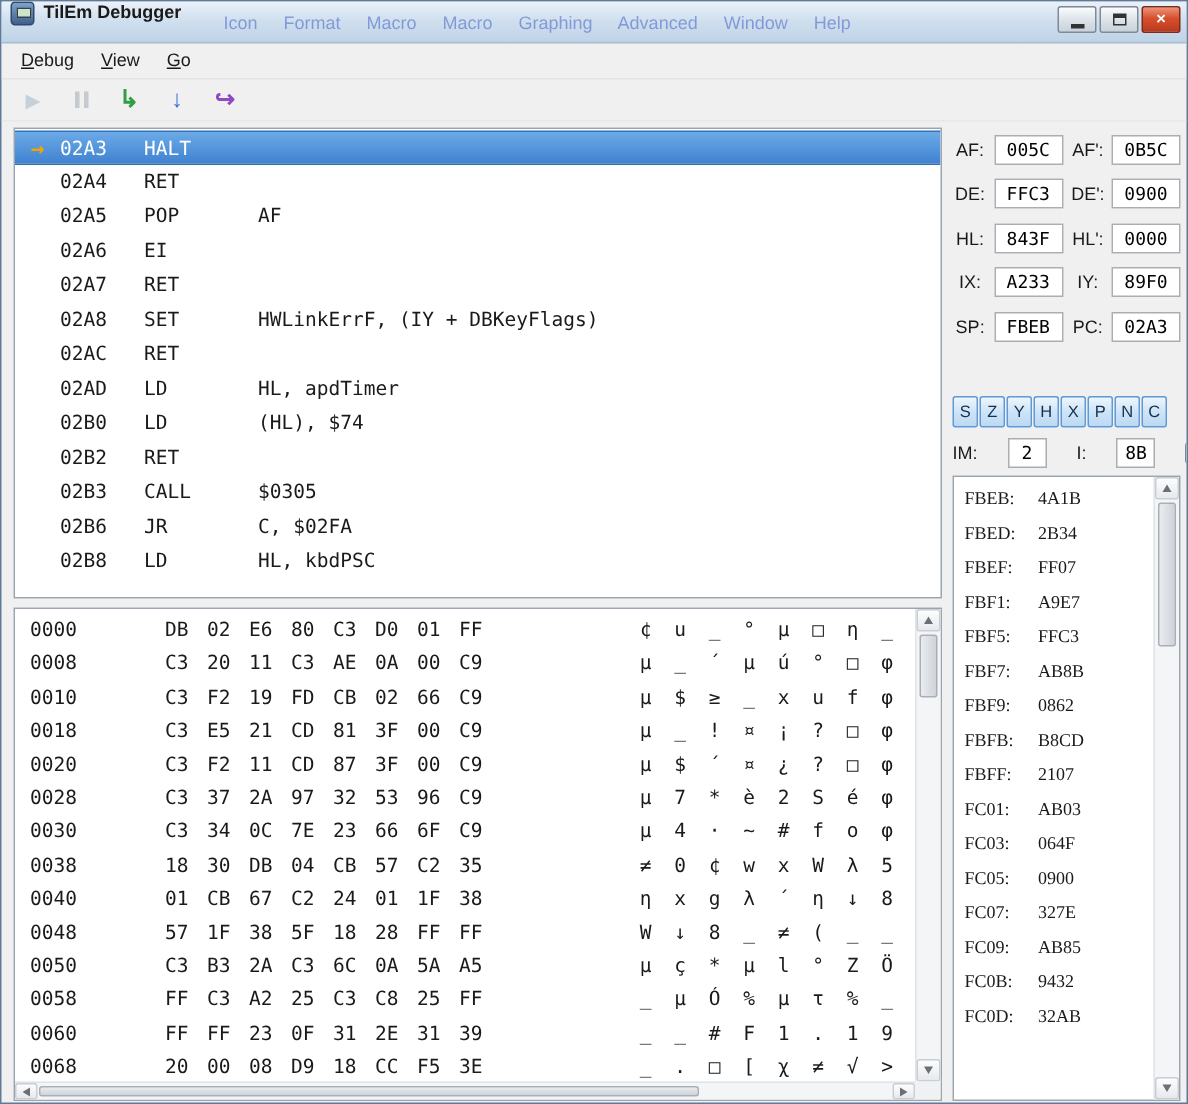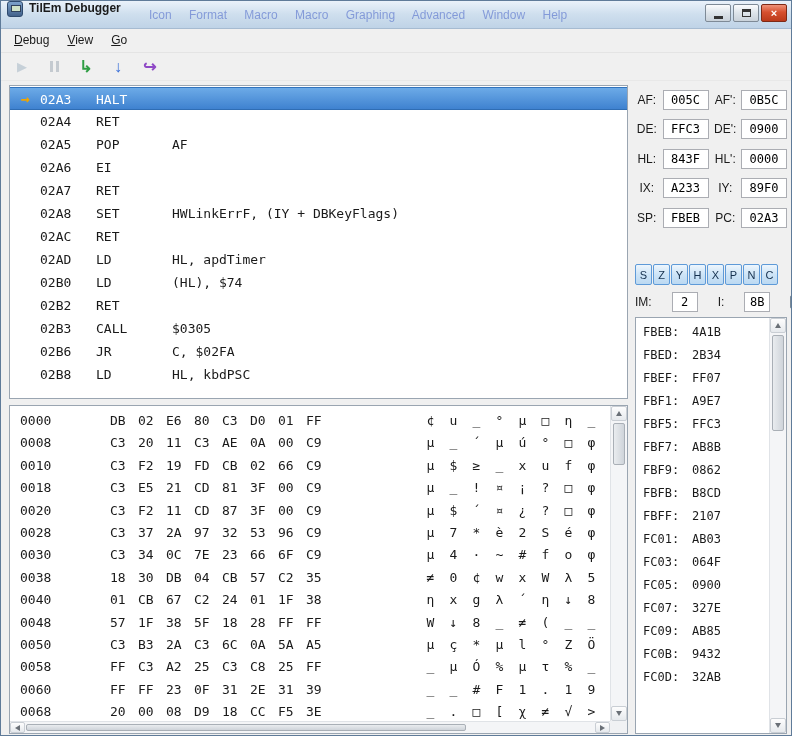--- a/index.html
+++ b/index.html
@@ -136,21 +136,21 @@
   
   .stack-panel{
     position:absolute;left:634px;top:316px;width:152px;height:417px;
     background:#fff;border:1px solid #9aa5b1;
   }
   .stack-panel .vsb{bottom:0;}
   .stack-list{
     position:absolute;left:0;top:0;right:17px;bottom:0;overflow:hidden;
     font-family:"DejaVu Sans Mono",monospace;font-size:12px;padding-top:3px;
   }
-  .stack-row{display:flex;height:23px;line-height:23px;}
+  .stack-row{display:flex;height:23px;line-height:23px;font-family:Liberation Serif, serif;}
   .st-addr{width:52px;padding-left:7px;}
   .st-val{margin-left:4px;}
 </style>
 </head>
 <body>
 
 <div class="window">
 
   <div class="titlebar">
     <span class="app-icon"></span>

